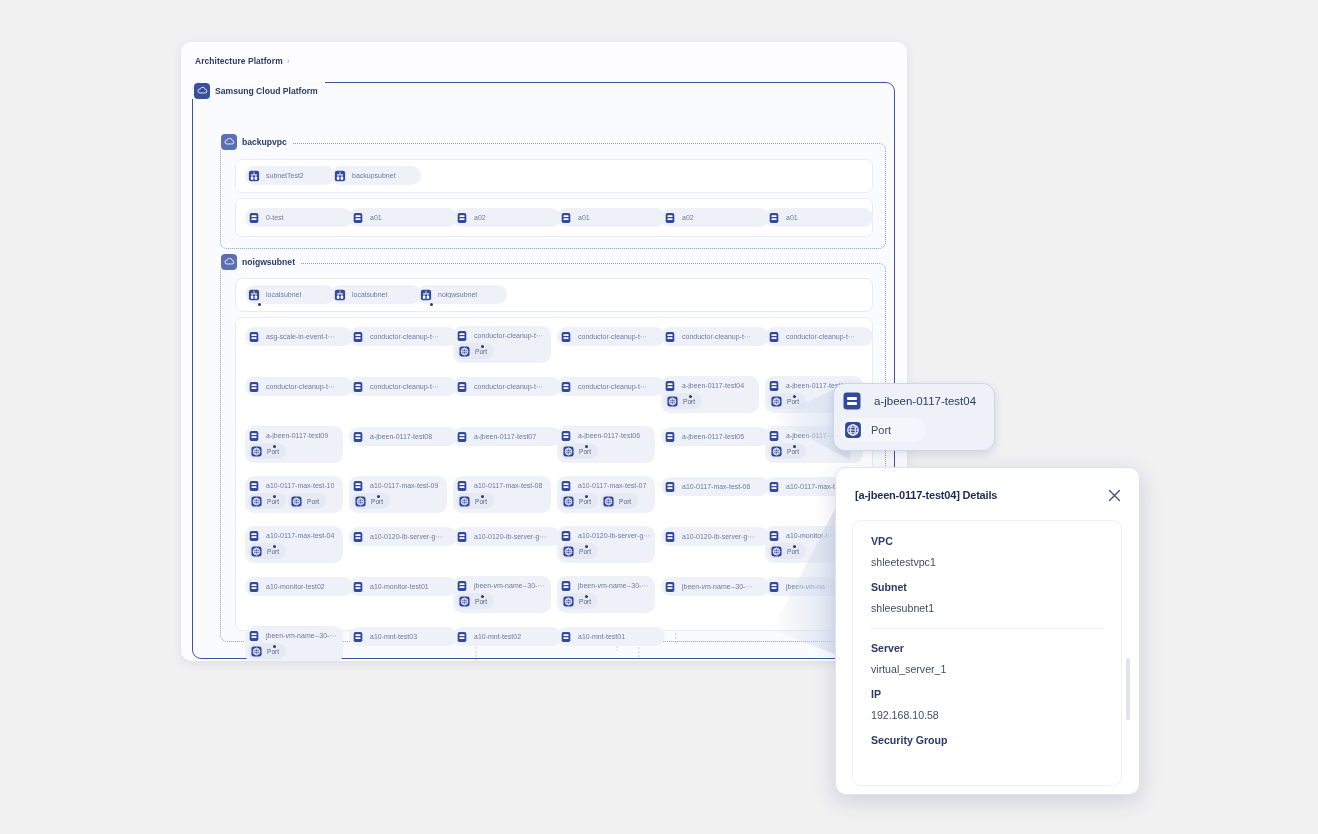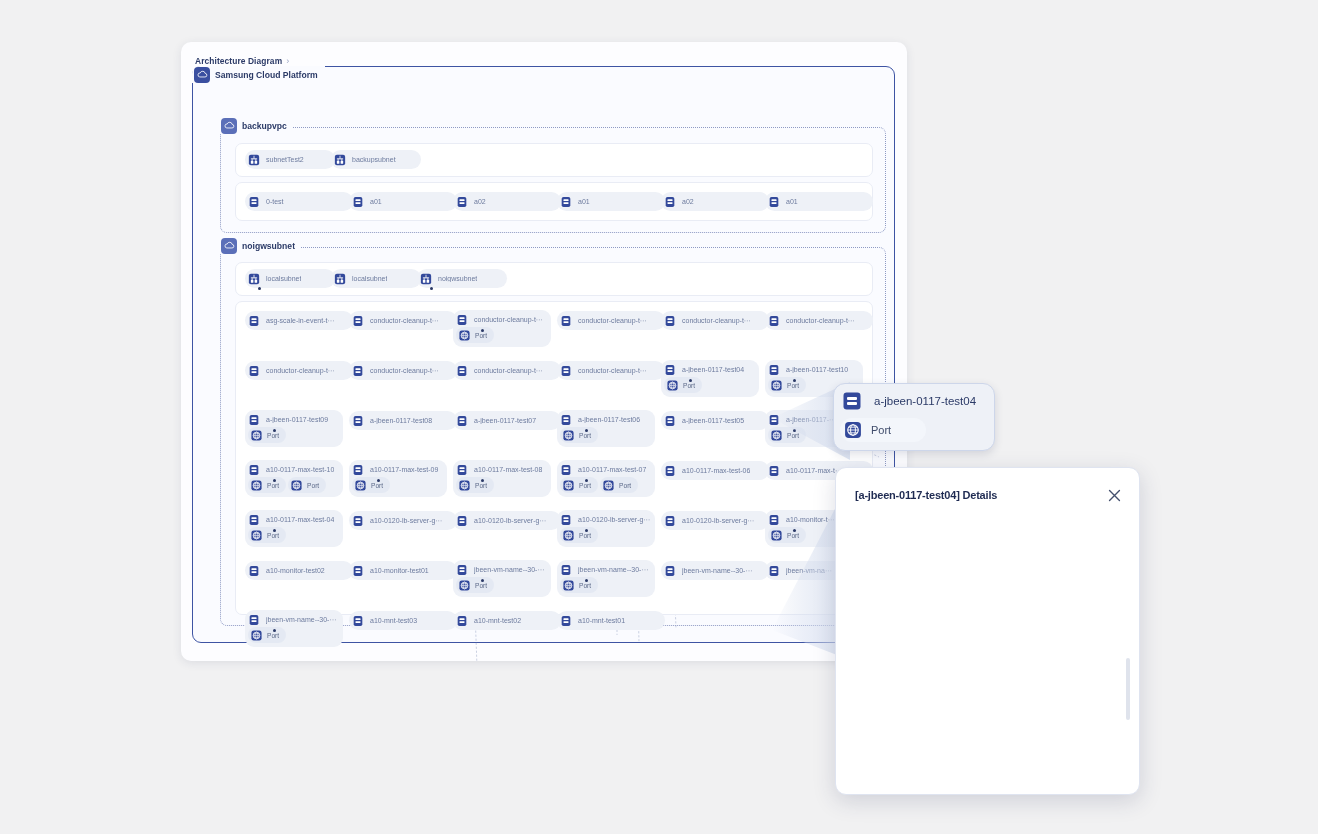--- a/index.html
+++ b/index.html
@@ -19,21 +19,21 @@
   }
   #breadcrumb{
     position:absolute;left:14px;top:14px;
     font-size:8.4px;font-weight:bold;color:#2b3a67;
     letter-spacing:.1px;display:flex;align-items:center;gap:4px;
   }
   #breadcrumb .chev{color:#9aa6c4;font-weight:normal;font-size:9px;}
 
   
   #platform{
-    position:absolute;left:11px;top:24px;width:701px;height:575px;
+    position:absolute;left:11px;top:40px;width:701px;height:575px;
     border:1.3px solid #3e54a3;border-radius:9px;background:#fafbff;
   }
   .tag{
     position:absolute;display:flex;align-items:center;gap:5px;
     height:17px;padding:0 7px 0 0;
     font-size:8.6px;font-weight:bold;color:#2b3a67;white-space:nowrap;
   }
   #platform-tag{left:-1px;top:-1px;background:#fafbff;border-radius:8px 0 8px 0;padding-left:2px;}
   .cloud-badge{
     width:16px;height:16px;border-radius:4px;background:#3a4fa0;
@@ -141,21 +141,21 @@
     position:absolute;right:9px;top:190px;width:4px;height:62px;
     border-radius:2px;background:#dfe3ec;
   }
 </style>
 </head>
 <body>
 
 <div id="app-card">
 
   <div id="breadcrumb">
-    <span>Architecture Diagram</span>
+    <span>Architecture Platform</span>
     <span class="chev">›</span>
   </div>
 
   <div id="platform">
     <div class="tag" id="platform-tag">
       <span class="cloud-badge">
         <svg viewBox="0 0 24 24">
             <path d="M6.2 17.4h11.1a3.9 3.9 0 0 0 .5-7.8 5.6 5.6 0 0 0-10.8-1 3.9 3.9 0 0 0-.8 8.8z" fill="none" stroke="#ffffff" stroke-width="1.8" stroke-linejoin="round"></path>
           </svg>
       </span>
@@ -1054,14 +1054,26 @@
 
 <div id="details">
   <div id="details-head">
     <span id="details-title">[a-jbeen-0117-test04] Details</span>
     <span id="details-close">
       <svg viewBox="0 0 24 24">
           <path d="M5 5 L19 19 M19 5 L5 19" stroke="#44506e" stroke-width="1.9" stroke-linecap="round"></path>
         </svg>
     </span>
   </div>
+  <div id="details-body">
+      <div class="d-key">VPC</div>
+      <div class="d-val">shleetestvpc1</div>
+      <div class="d-key">Subnet</div>
+      <div class="d-val">shleesubnet1</div>
+      <div class="d-sep"></div>
+      <div class="d-key">Server</div>
+      <div class="d-val">virtual_server_1</div>
+      <div class="d-key">IP</div>
+      <div class="d-val">192.168.10.58</div>
+      <div class="d-key">Security Group</div>
+    </div>
   <div id="details-scroll"></div>
 </div>
 
 </body></html>

